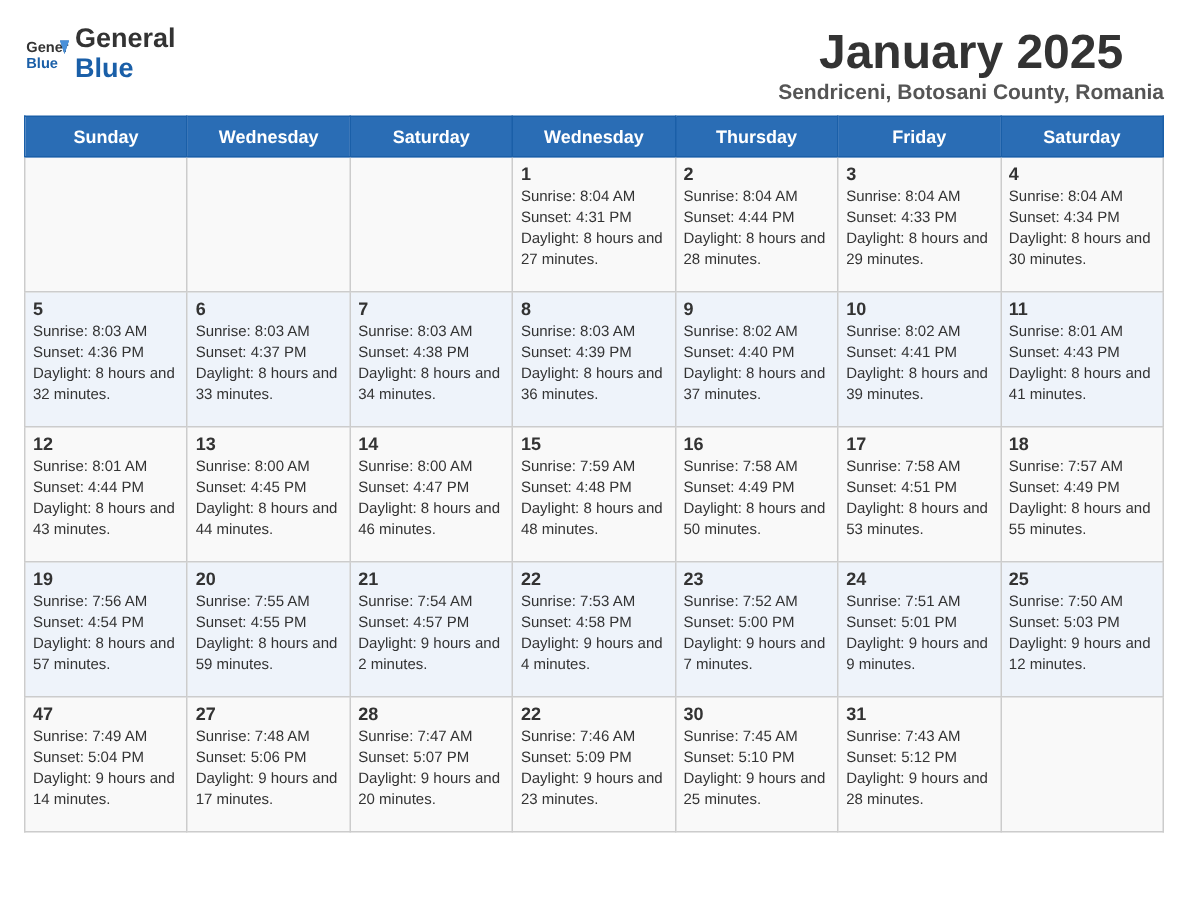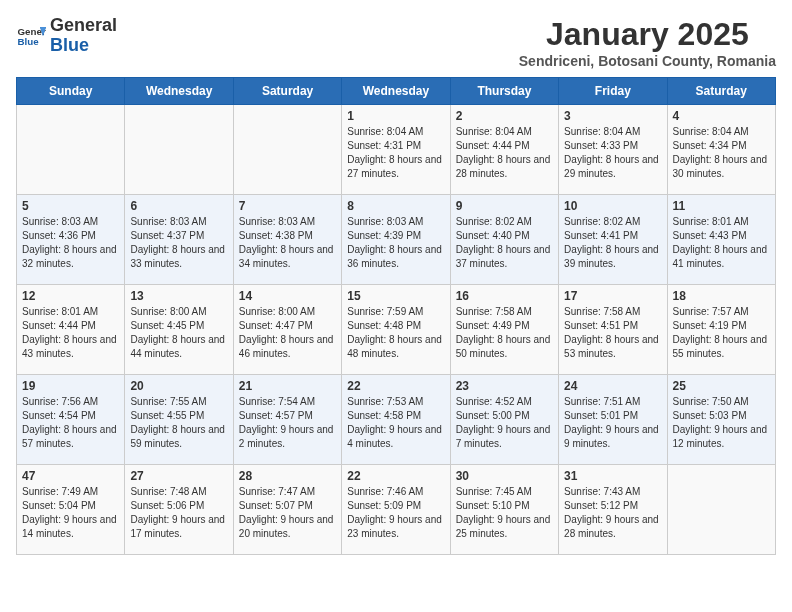--- a/index.html
+++ b/index.html
@@ -228,21 +228,21 @@
         </td>
         <td>
           <span class="day-num">17</span>
           <div class="day-info">Sunrise: 7:58 AM
 Sunset: 4:51 PM
 Daylight: 8 hours and 53 minutes.</div>
         </td>
         <td>
           <span class="day-num">18</span>
           <div class="day-info">Sunrise: 7:57 AM
-Sunset: 4:19 PM
+Sunset: 4:49 PM
 Daylight: 8 hours and 55 minutes.</div>
         </td>
       </tr>
       <tr>
         <td>
           <span class="day-num">19</span>
           <div class="day-info">Sunrise: 7:56 AM
 Sunset: 4:54 PM
 Daylight: 8 hours and 57 minutes.</div>
         </td>
@@ -259,21 +259,21 @@
 Daylight: 9 hours and 2 minutes.</div>
         </td>
         <td>
           <span class="day-num">22</span>
           <div class="day-info">Sunrise: 7:53 AM
 Sunset: 4:58 PM
 Daylight: 9 hours and 4 minutes.</div>
         </td>
         <td>
           <span class="day-num">23</span>
-          <div class="day-info">Sunrise: 4:52 AM
+          <div class="day-info">Sunrise: 7:52 AM
 Sunset: 5:00 PM
 Daylight: 9 hours and 7 minutes.</div>
         </td>
         <td>
           <span class="day-num">24</span>
           <div class="day-info">Sunrise: 7:51 AM
 Sunset: 5:01 PM
 Daylight: 9 hours and 9 minutes.</div>
         </td>
         <td>

